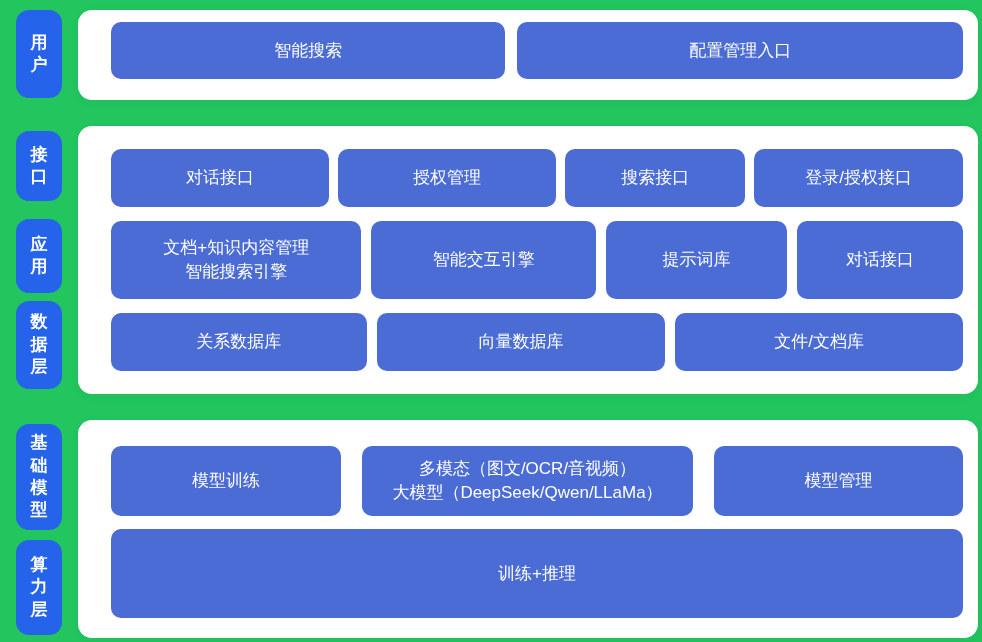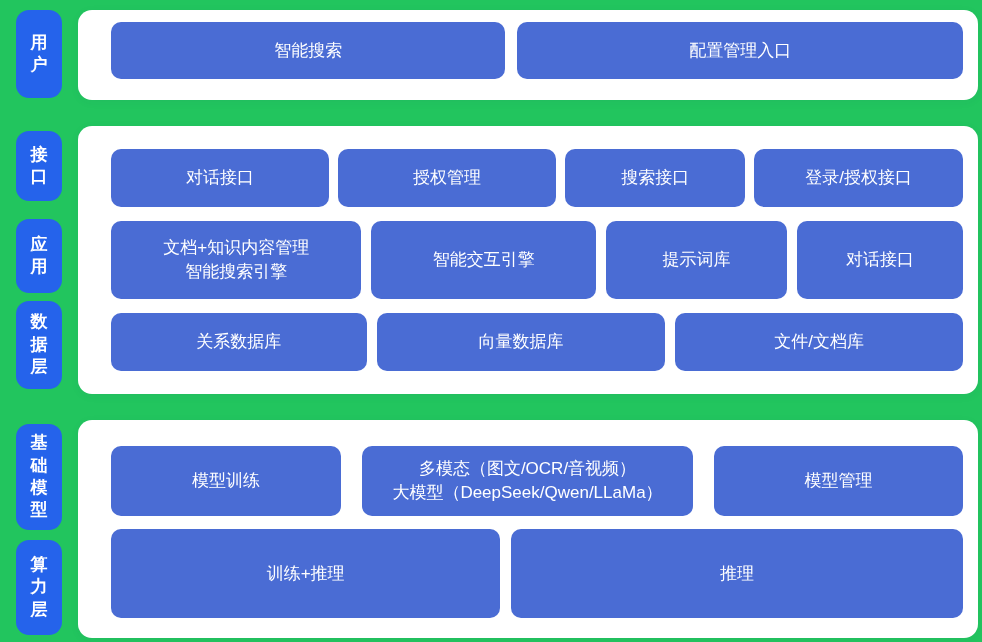--- a/index.html
+++ b/index.html
@@ -144,18 +144,17 @@
     </div>
     <div class="panel panel-bottom">
       <div class="row row-foundation">
         <div class="btn" style="flex:225 1 0">模型训练</div>
         <div class="btn" style="flex:331 1 0">多模态（图文/OCR/音视频）
 大模型（DeepSeek/Qwen/LLaMa）</div>
         <div class="btn" style="flex:245 1 0">模型管理</div>
       </div>
       <div class="row row-compute">
         <div class="btn" style="flex:388 1 0">训练+推理</div>
-        <div class="btn" style="flex:453 1 0">推理</div>
       </div>
     </div>
   </div>
 
 </div>
 
 </body></html>

